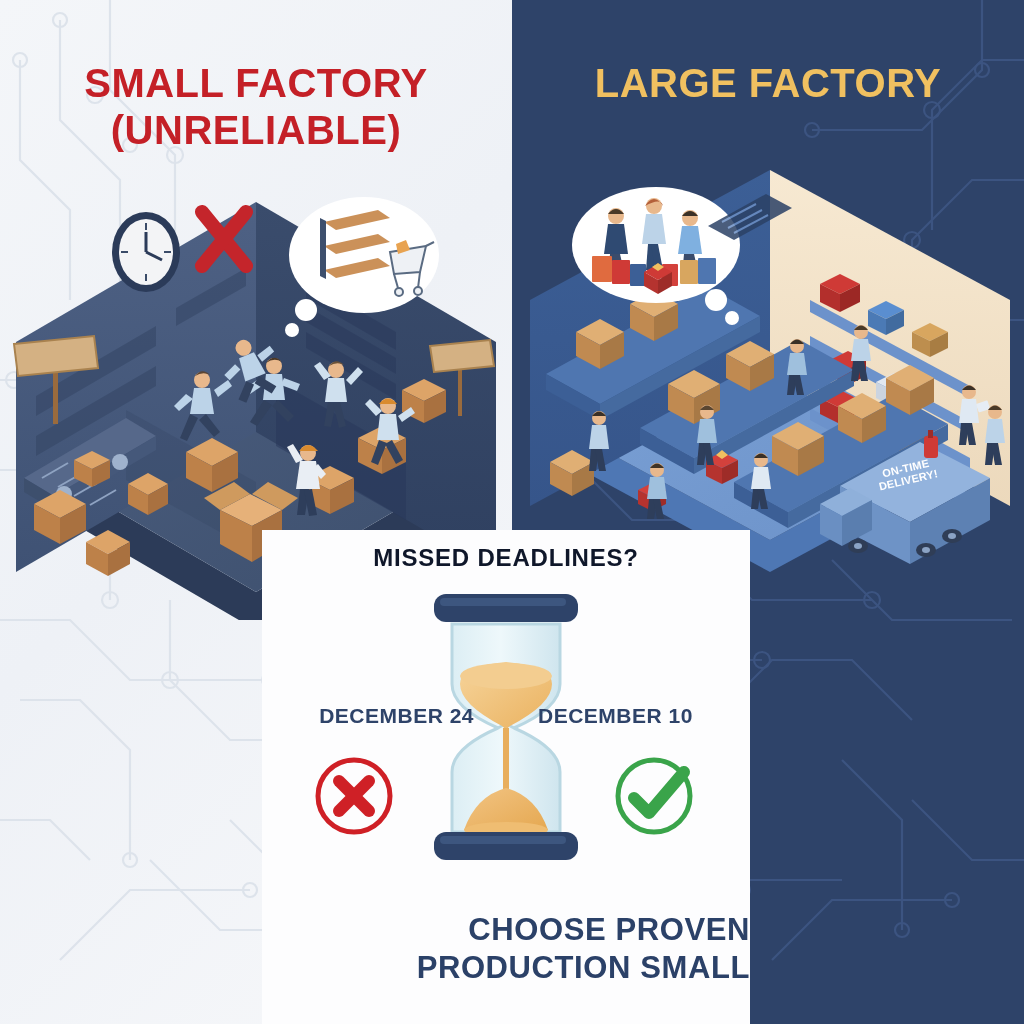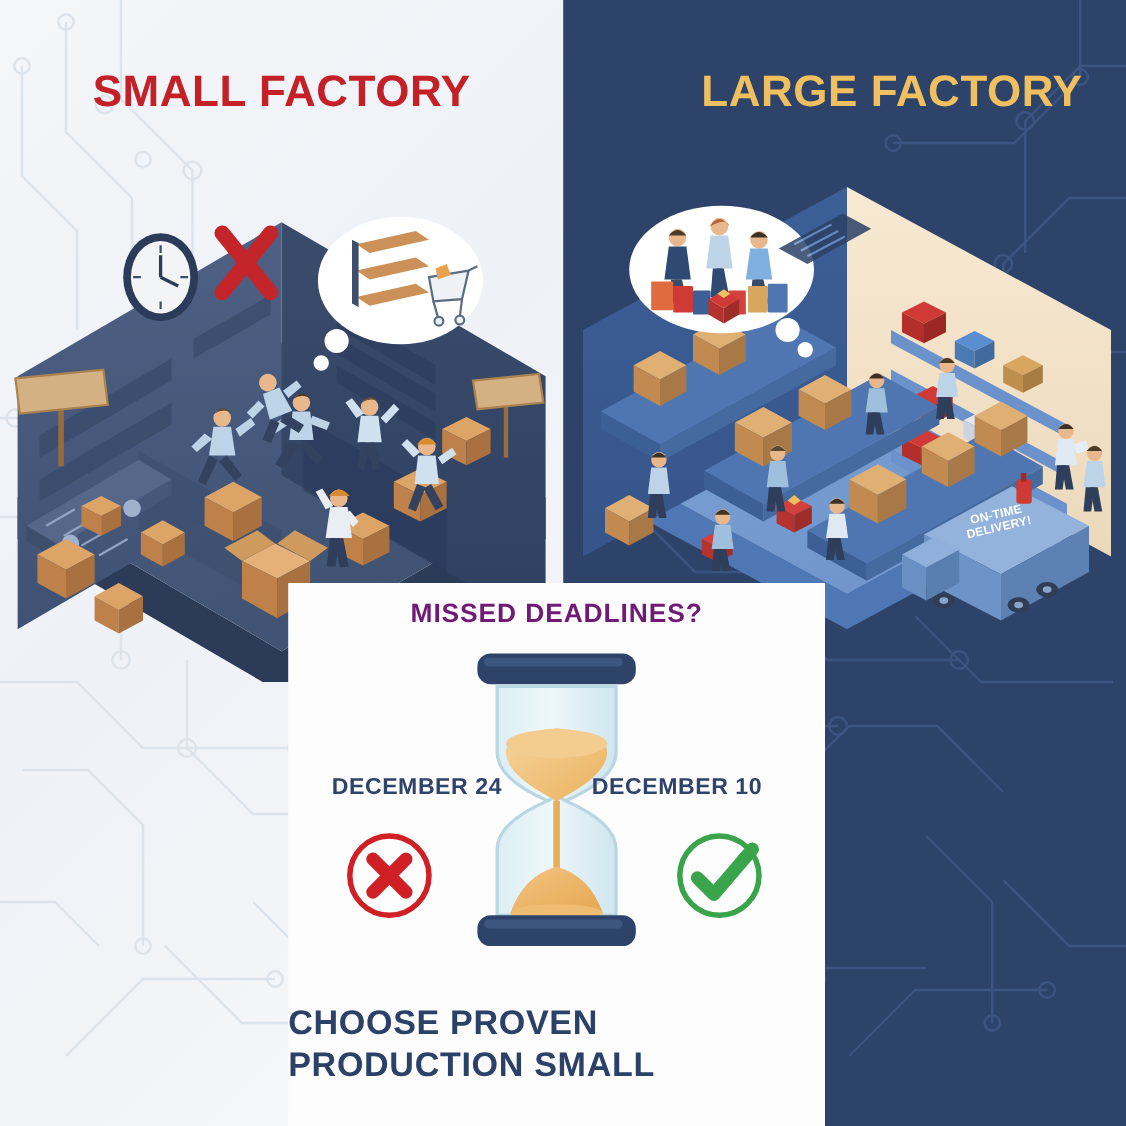--- a/index.html
+++ b/index.html
@@ -18,41 +18,41 @@
 
   .circuit { position:absolute; inset:0; width:100%; height:100%; }
 
   
   .heading {
     position:absolute; text-align:center; line-height:1.18;
     font-weight:700; letter-spacing:.5px;
   }
   .heading span { display:block; }
   #h-left  { left:40px;  top:60px;  width:432px; font-size:40px; color:#c42027; }
-  #h-right { left:552px; top:60px;  width:432px; font-size:40px; color:#f0c060;text-align:right; }
+  #h-right { left:552px; top:60px;  width:432px; font-size:40px; color:#f0c060; }
 
   
   #center-panel {
     position:absolute; left:262px; top:530px; width:488px; height:494px;
     background:#fdfdfe;
     z-index:6;
   }
   #center-title {
     position:absolute; left:0; top:14px; width:488px; text-align:center;
-    font-size:24px; font-weight:700; letter-spacing:.8px; color:#701a75;
+    font-size:24px; font-weight:700; letter-spacing:.8px; color:#0f172a;
   }
   .date-label {
     position:absolute; top:174px; font-size:21px; font-weight:700;
     letter-spacing:.5px; color:#2e4369;
   }
-  #date-left  { left:22px;  width:190px; text-align:center; }
+  #date-left  { left:22px;  width:190px; text-align:right; }
   #date-right { left:276px; width:190px; text-align:left; }
 
   #bottom-cta {
-    position:absolute; left:0; bottom:36px; width:488px; text-align:left;
+    position:absolute; left:0; bottom:36px; width:488px; text-align:right;
     font-size:31px; font-weight:700; line-height:1.25; letter-spacing:.6px; color:#2b4168;
   }
   #bottom-cta span { display:block; }
 
   
   #hourglass { position:absolute; left:166px; top:62px; width:156px; height:272px; }
 
   
   .mark { position:absolute; top:224px; width:84px; height:84px; }
   #mark-x     { left:50px; }
@@ -156,20 +156,21 @@
         <circle cx="230" cy="890" r="8"></circle>
           <circle cx="390" cy="930" r="7"></circle>
         <circle cx="240" cy="520" r="7"></circle>
           <circle cx="440" cy="900" r="7"></circle>
       </g>
     </svg>
   </div>
 
   <div class="heading" id="h-left">
     <span>SMALL FACTORY</span>
+    <span>(UNRELIABLE)</span>
   </div>
   <div class="heading" id="h-right">
     <span>LARGE FACTORY</span>
   </div>
 
   <svg class="illus" id="illus-left" viewBox="0 0 500 460">
     <defs>
       <linearGradient id="lfloor" x1="0" y1="0" x2="1" y2="1">
         <stop offset="0" stop-color="#4c5f80"></stop>
           <stop offset="1" stop-color="#3d4f6d"></stop>

